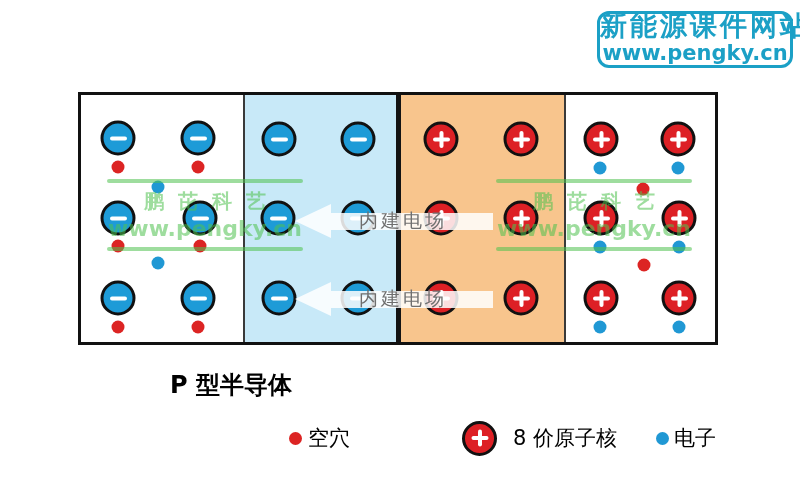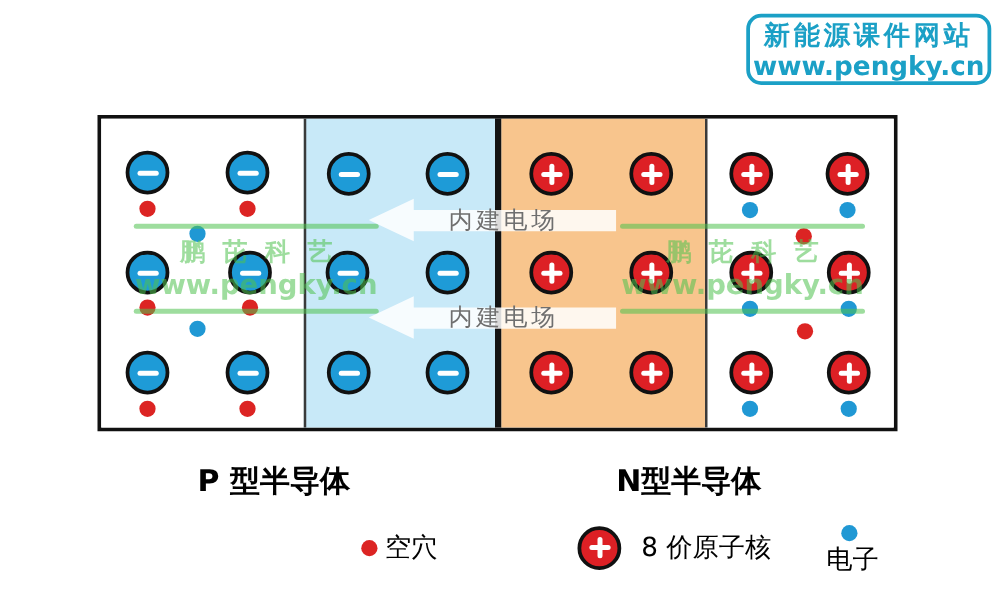--- a/index.html
+++ b/index.html
@@ -8,21 +8,21 @@
     position:relative; width:800px; height:480px; background:#fff;
     font-family:"DejaVu Sans","Liberation Sans",sans-serif; overflow:hidden;
   }
 
   
   .badge {
     position:absolute; top:11px; right:7px; width:196px; height:57px;
     border:3px solid var(--accent-teal,#1ba0c6); border-radius:12px;
     color:var(--accent-teal,#1ba0c6); text-align:center; padding-top:2px;
   }
-  .badge-title { font-size:21px; font-weight:bold; letter-spacing:3px; line-height:25px; white-space:nowrap; }
+  .badge-title { font-size:27px; font-weight:bold; letter-spacing:3px; line-height:25px; white-space:nowrap;font-family:Liberation Mono, monospace; }
   .badge-url   { font-size:21px; font-weight:bold; line-height:25px; white-space:nowrap; }
 
   
   .region-label { position:absolute; top:37px; font-size:19px; font-weight:600; color:#000; white-space:nowrap; }
   .label-neg { left:280px; }
   .label-pos { left:430px; }
 
   
   .diagram {
     position:absolute; left:78px; top:92px; width:640px; height:253px;
@@ -52,44 +52,44 @@
     position:absolute; top:179px; width:196px; text-align:center;
     color:var(--watermark-green,#4fc24f); opacity:0.55; pointer-events:none;
   }
   .wm-left  { left:107px; }
   .wm-right { left:496px; }
   .wm-line { height:4px; background:currentColor; border-radius:2px; }
   .wm-name { font-size:20px; font-weight:bold; letter-spacing:14px; padding-left:14px; line-height:32px; margin-top:2px; white-space:nowrap; }
   .wm-url  { font-size:22px; font-weight:bold; line-height:24px; margin-bottom:6px; white-space:nowrap; }
 
   
-  .field-arrow { position:absolute; left:295px; width:198px; height:38px; }
+  .field-arrow { position:absolute; left:295px; width:198px; height:38px;margin-top:45px; }
   .arrow-1 { top:157px; }
   .arrow-2 { top:235px; }
   .field-arrow svg { position:absolute; left:0; top:0; }
   .arrow-label {
     position:absolute; left:58px; width:100px; top:50%; transform:translateY(-50%);
     text-align:center; font-size:19px; font-weight:500; letter-spacing:3px;
     color:var(--arrow-label-gray,#6f6f6f); white-space:nowrap;
   }
 
   
   .semi-label { position:absolute; top:369px; font-size:24px; font-weight:bold; color:#000; white-space:nowrap; }
-  .semi-p { left:158px; }
+  .semi-p { left:170px; }
   .semi-n { left:493px; }
 
   
   .legend-item { position:absolute; display:flex; align-items:center; height:36px; }
   .legend-item .particle { position:static; transform:none; flex:0 0 auto; }
   .legend-item .acceptor, .legend-item .donor { position:relative; }
   .legend-label { font-size:21px; font-weight:500; color:#000; white-space:nowrap; }
   .li-1 { left:85px;  top:420px; }  .li-1 .legend-label { margin-left:17px; }
   .li-2 { left:289px; top:420px; }  .li-2 .legend-label { margin-left:6px;font-family:Liberation Serif, serif; }
   .li-3 { left:462px; top:420px; }  .li-3 .legend-label { margin-left:16px; }
-  .li-4 { left:656px; top:420px;flex-direction:column; }  .li-4 .legend-label { margin-left:5px; }
+  .li-4 { left:656px; top:420px; }  .li-4 .legend-label { margin-left:5px; }
 </style>
 </head>
 <body>
 
 <div class="canvas">
 
   <div class="badge">
     <div class="badge-title">新能源课件网站</div>
     <div class="badge-url">www.pengky.cn</div>
   </div>
@@ -227,21 +227,20 @@
     <div class="arrow-label">内建电场</div>
   </div>
   <div class="field-arrow arrow-2">
     <svg width="198" height="38" viewBox="0 0 198 38">
       <polygon points="0,19 36,2 36,11 198,11 198,28 36,28 36,36" fill="rgba(255,255,255,0.85)"></polygon>
     </svg>
     <div class="arrow-label">内建电场</div>
   </div>
 
   <div class="semi-label semi-p">P 型半导体</div>
-  <div class="semi-label semi-n">N型半导体</div>
 
   <div class="legend-item li-2">
     <span class="particle hole"></span>
     <span class="legend-label">空穴</span>
   </div>
   <div class="legend-item li-3">
     <span class="particle donor">
         <span class="bar h"></span>
         <span class="bar v"></span>
       </span>

